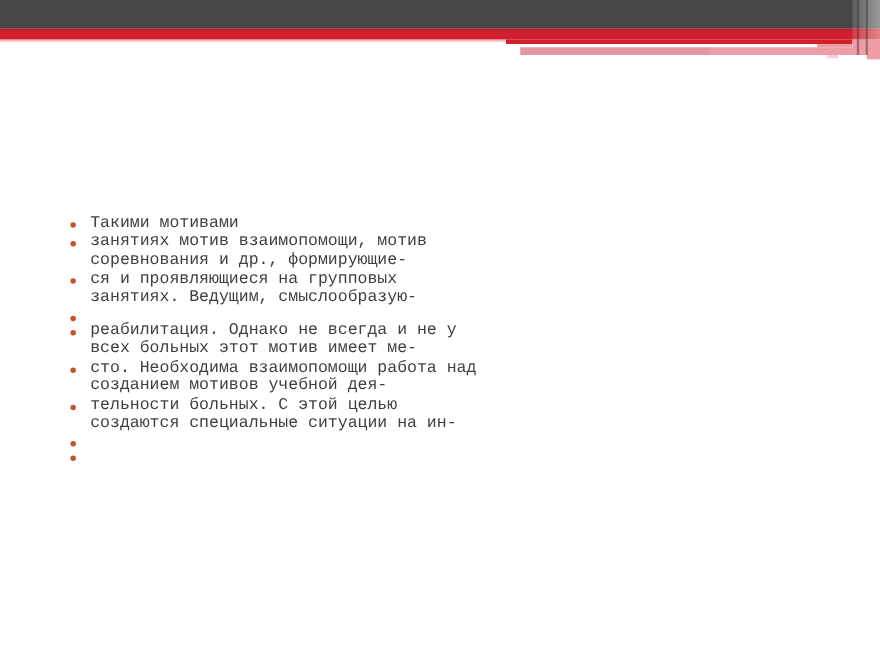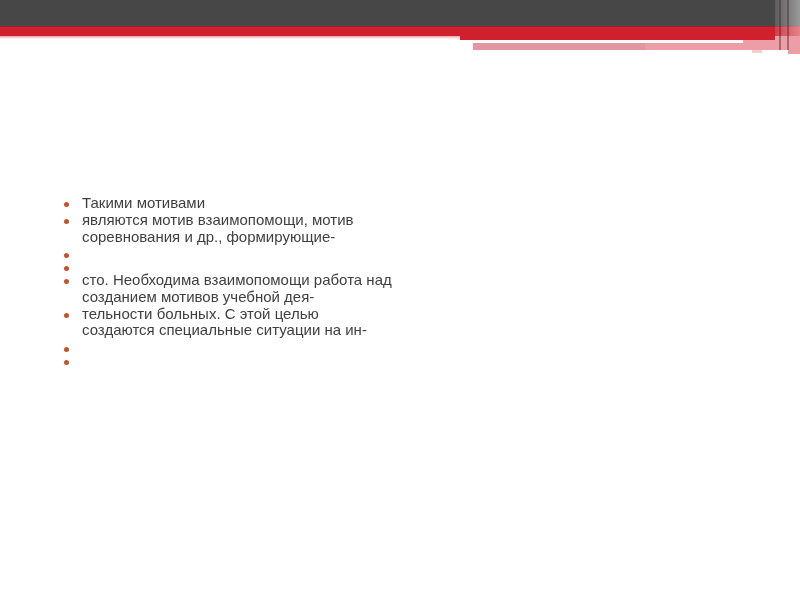--- a/index.html
+++ b/index.html
@@ -3,21 +3,21 @@
 <meta charset="utf-8">
 <style>
   html, body { margin: 0; padding: 0; background: #fff; }
 
   .slide {
     position: relative;
     width: 800px;
     height: 486px;
     overflow: hidden;
     background: var(--background, #ffffff);
-    font-family: Liberation Sans, sans-serif;
+    font-family: Liberation Mono, monospace;
   }
 
   
   .abs { position: absolute; }
 
   .bar-dark {
     left: 0; top: 0; width: 800px; height: 26px;
     background: var(--header-dark, #474747);
   }
   .bar-red {
@@ -125,28 +125,35 @@
   <div class="abs corner-line-2"></div>
 
   <div class="content">
     <ul class="bullet-list">
       <li>
         <span class="bullet-dot"></span>
         <span class="li-text">Такими мотивами</span>
       </li>
       <li>
         <span class="bullet-dot"></span>
-        <span class="li-text">являются мотив взаимопомощи, мотив
+        <span class="li-text">занятиях мотив взаимопомощи, мотив
 соревнования и др., формирующие-</span>
+      </li>
+      <li>
+        <span class="bullet-dot"></span>
+        <span class="li-text">ся и проявляющиеся на групповых
+занятиях. Ведущим, смыслообразую-</span>
       </li>
       <li>
         <span class="bullet-dot"></span>
       </li>
       <li>
         <span class="bullet-dot"></span>
+        <span class="li-text">реабилитация. Однако не всегда и не у
+всех больных этот мотив имеет ме-</span>
       </li>
       <li>
         <span class="bullet-dot"></span>
         <span class="li-text">сто. Необходима взаимопомощи работа над
 созданием мотивов учебной дея-</span>
       </li>
       <li>
         <span class="bullet-dot"></span>
         <span class="li-text">тельности больных. С этой целью
 создаются специальные ситуации на ин-</span>

